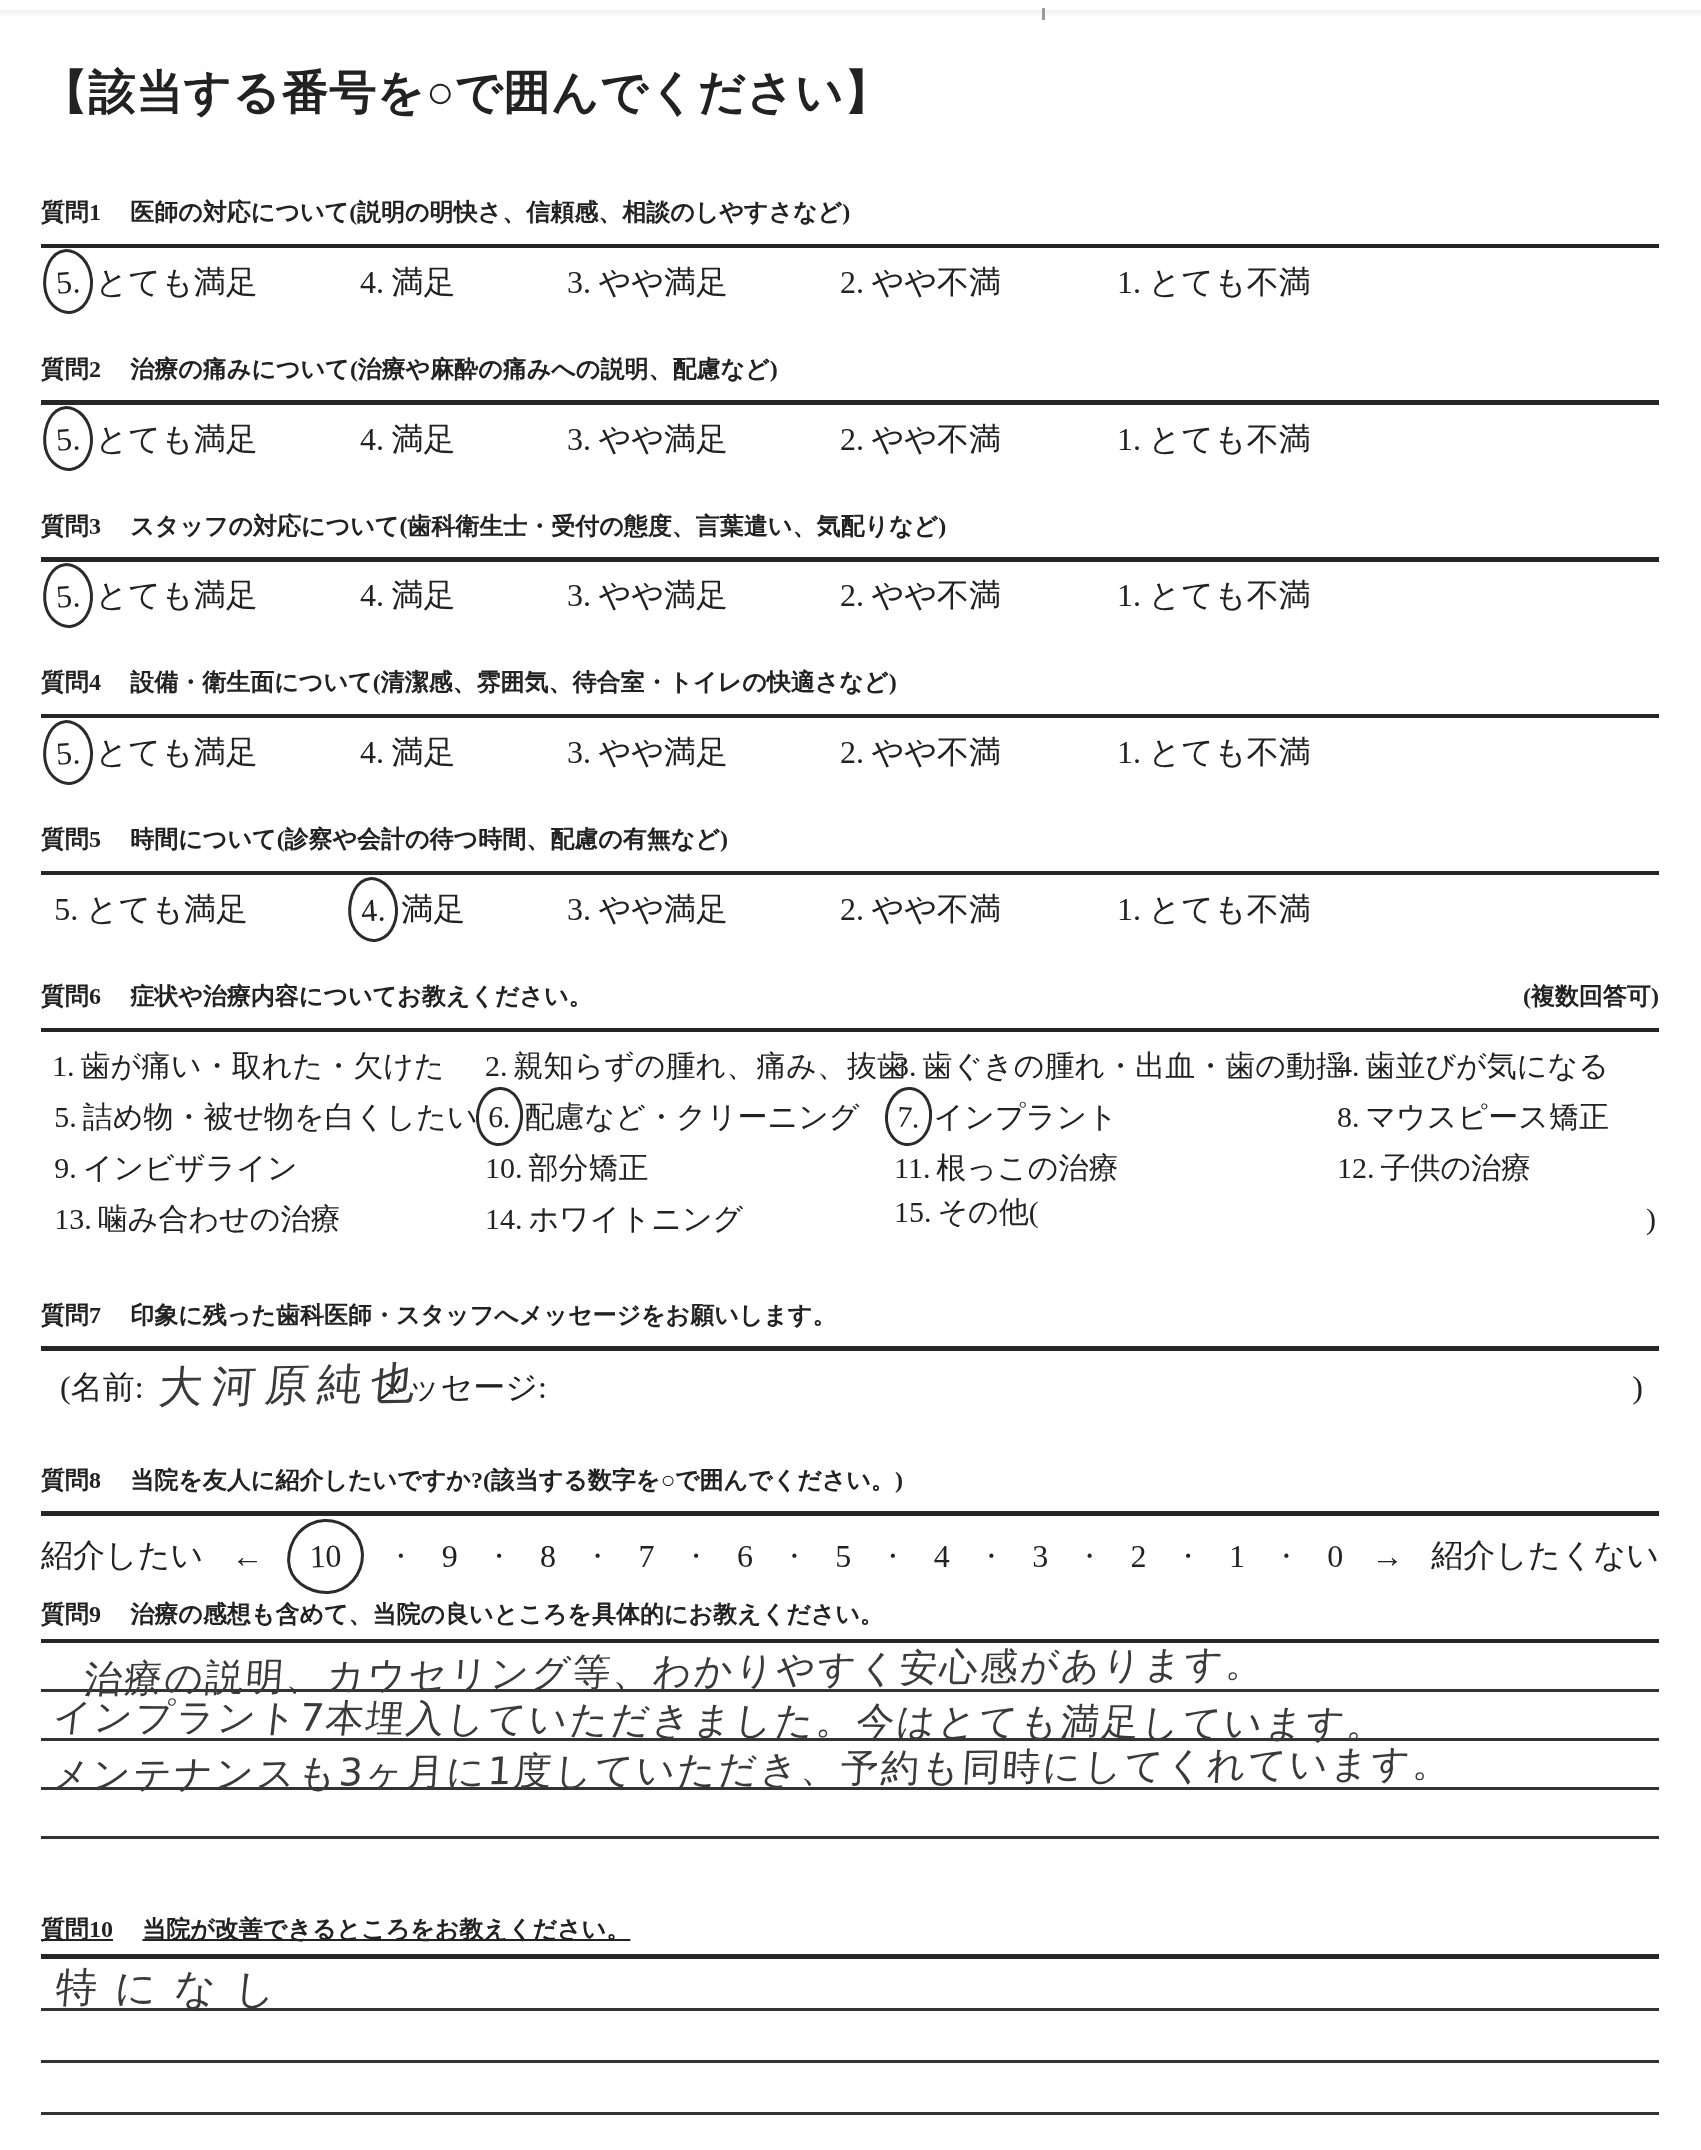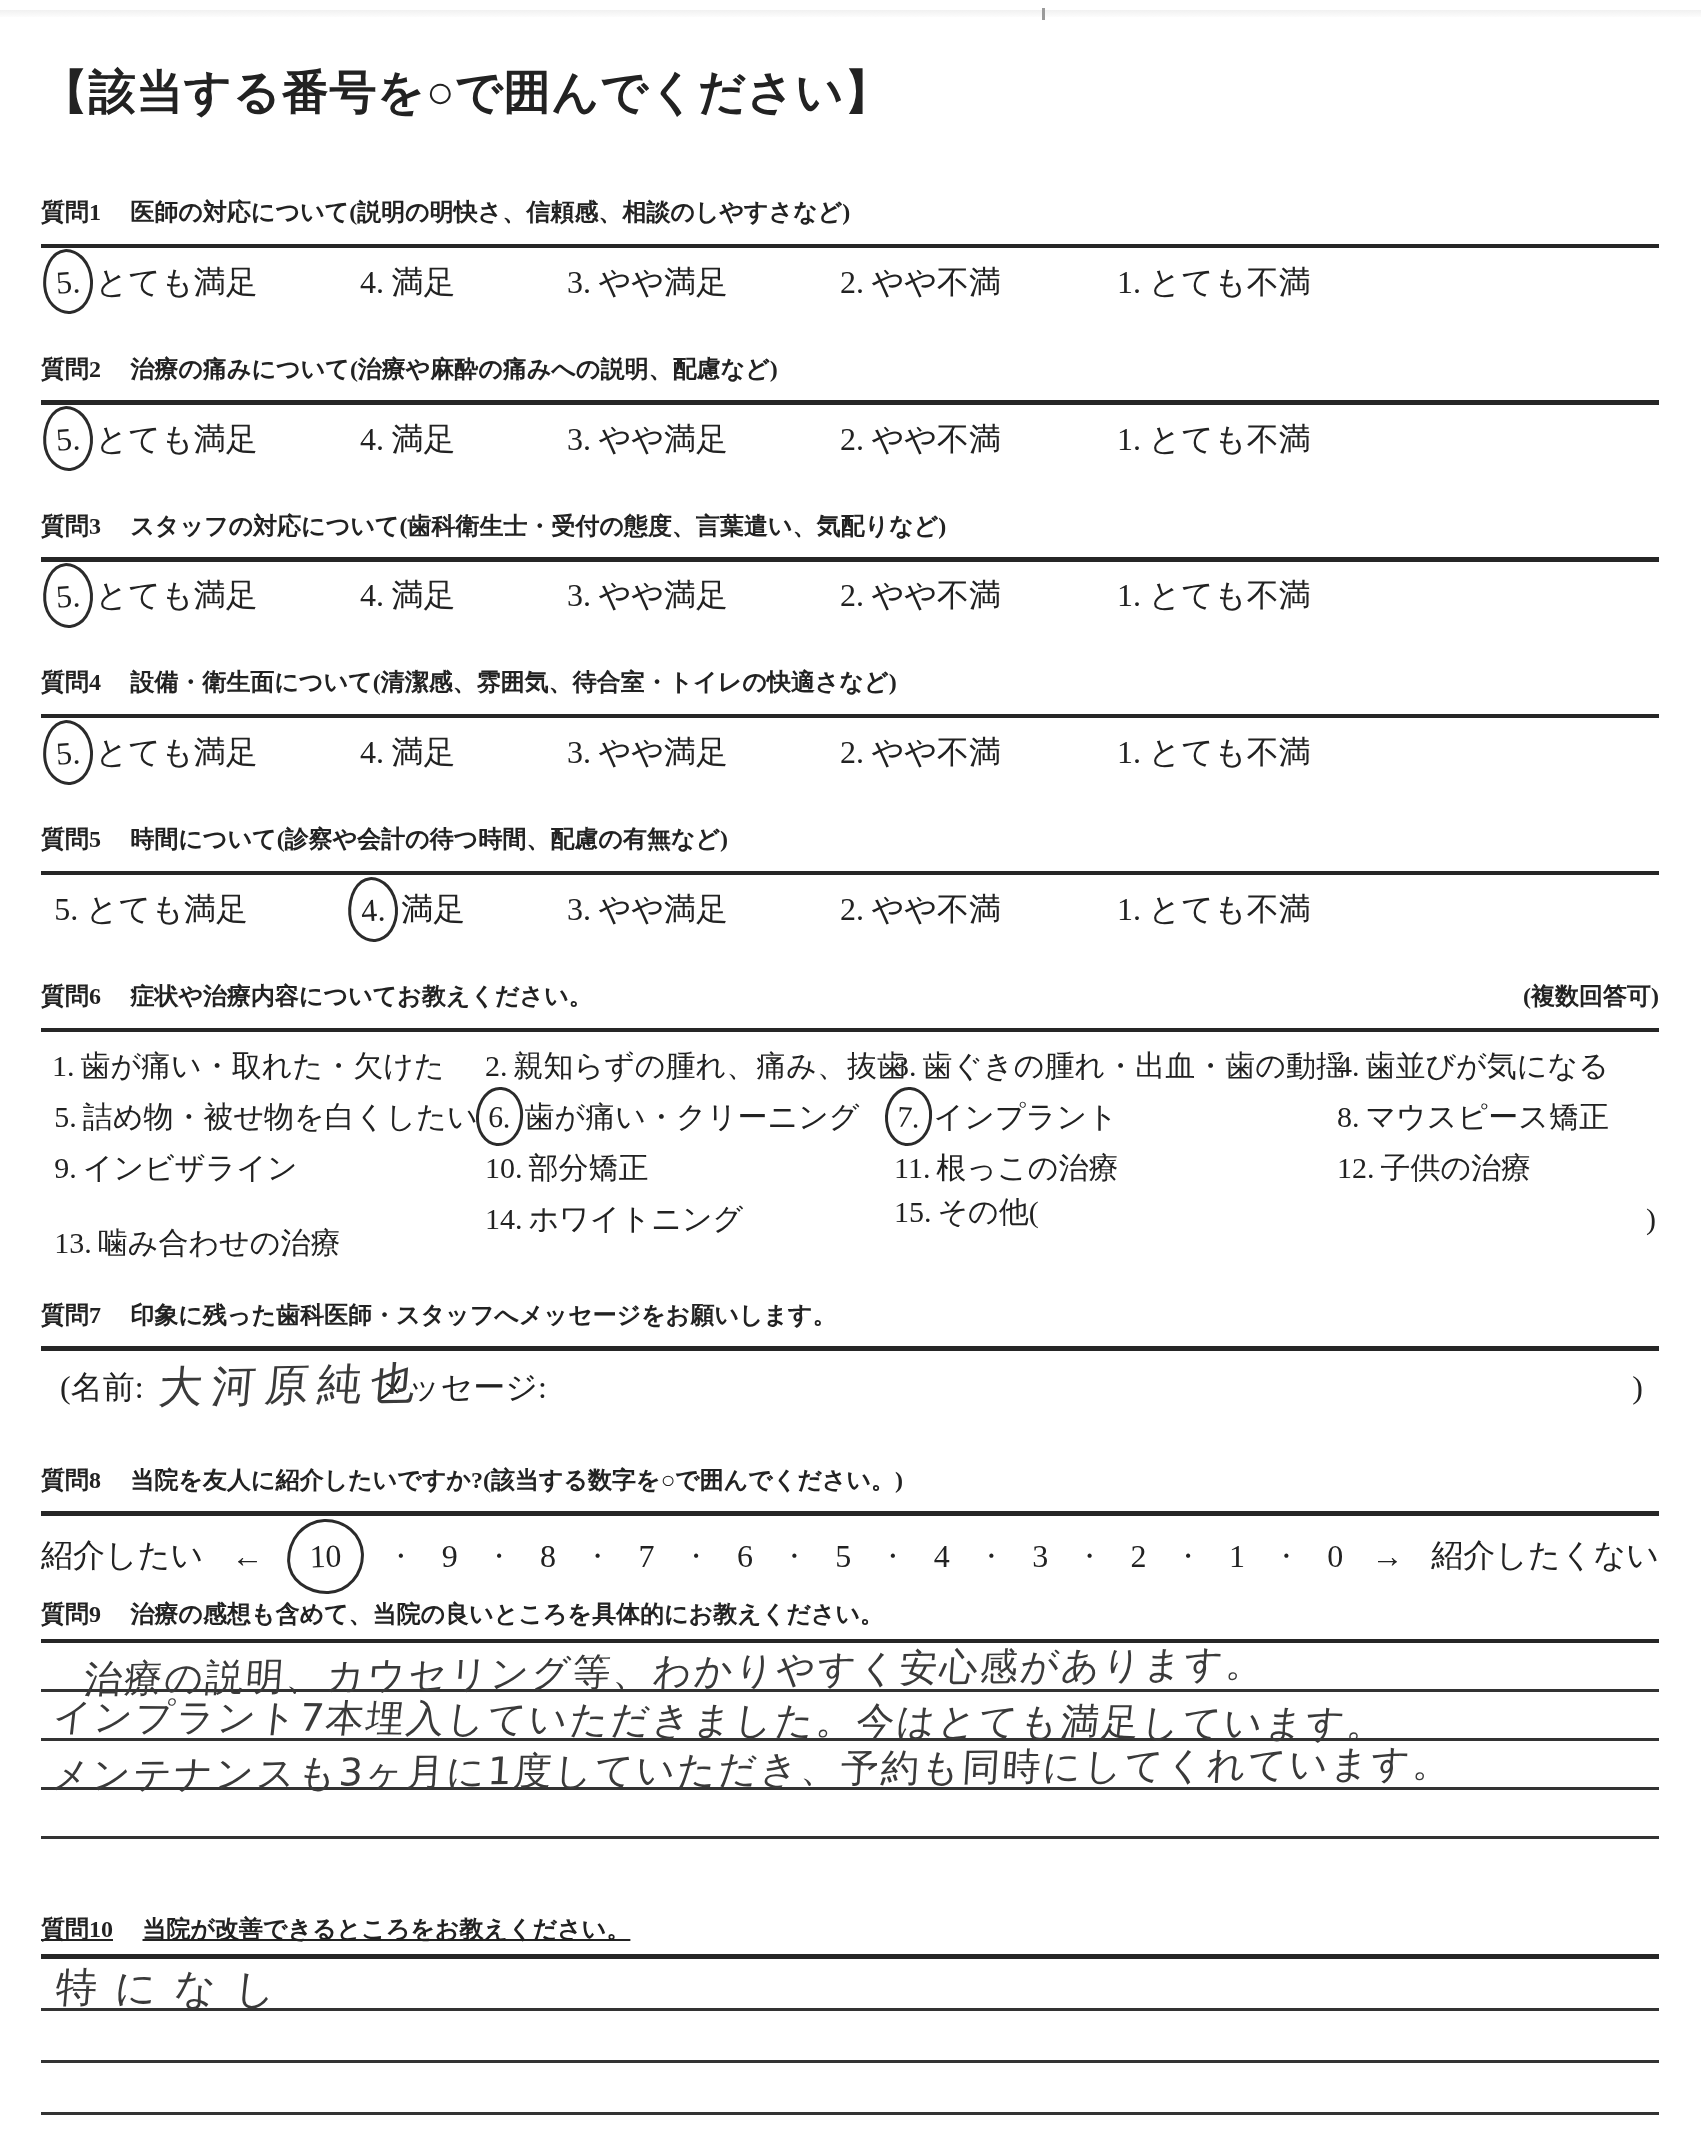--- a/index.html
+++ b/index.html
@@ -157,28 +157,28 @@
         <span class="q-note">(複数回答可)</span>
       </div>
       <div class="rule-heavy"></div>
       <div id="q6-items">
         <span class="q6-close">)</span>
       <span class="q6-item" style="left: 11px; top: 0px;"><span class="q6-num">1.</span><span class="q6-label">歯が痛い・取れた・欠けた</span></span>
           <span class="q6-item" style="left: 444px; top: 0px;"><span class="q6-num">2.</span><span class="q6-label">親知らずの腫れ、痛み、抜歯</span></span>
           <span class="q6-item" style="left: 853px; top: 0px;"><span class="q6-num">3.</span><span class="q6-label">歯ぐきの腫れ・出血・歯の動揺</span></span>
           <span class="q6-item" style="left: 1296px; top: 0px;"><span class="q6-num">4.</span><span class="q6-label">歯並びが気になる</span></span>
           <span class="q6-item" style="left: 13.3px; top: 51px;"><span class="q6-num">5.</span><span class="q6-label">詰め物・被せ物を白くしたい</span></span>
-          <span class="q6-item" style="left: 444px; top: 51px;"><span class="q6-num circled-sm">6.</span><span class="q6-label">歯が痛い・クリーニング</span></span>
+          <span class="q6-item" style="left: 444px; top: 51px;"><span class="q6-num circled-sm">6.</span><span class="q6-label">配慮など・クリーニング</span></span>
           <span class="q6-item" style="left: 853px; top: 51px;"><span class="q6-num circled-sm">7.</span><span class="q6-label">インプラント</span></span>
           <span class="q6-item" style="left: 1296px; top: 51px;"><span class="q6-num">8.</span><span class="q6-label">マウスピース矯正</span></span>
           <span class="q6-item" style="left: 13.3px; top: 102px;"><span class="q6-num">9.</span><span class="q6-label">インビザライン</span></span>
           <span class="q6-item" style="left: 444px; top: 102px;"><span class="q6-num">10.</span><span class="q6-label">部分矯正</span></span>
           <span class="q6-item" style="left: 853px; top: 102px;"><span class="q6-num">11.</span><span class="q6-label">根っこの治療</span></span>
           <span class="q6-item" style="left: 1296px; top: 102px;"><span class="q6-num">12.</span><span class="q6-label">子供の治療</span></span>
-          <span class="q6-item" style="left: 13.3px; top: 153px; margin-top: 24px;"><span class="q6-num">13.</span><span class="q6-label">噛み合わせの治療</span></span>
+          <span class="q6-item" style="left: 13.3px; top: 153px;"><span class="q6-num">13.</span><span class="q6-label">噛み合わせの治療</span></span>
           <span class="q6-item" style="left: 444px; top: 153px;"><span class="q6-num">14.</span><span class="q6-label">ホワイトニング</span></span>
           <span class="q6-item" style="left: 853px; top: 146px;"><span class="q6-num">15.</span><span class="q6-label">その他(</span></span>
         </div>
     </section>
 
     <section id="q7">
       <div class="q-heading-row">
         <span class="rq-label">質問7</span><span class="rq-topic">印象に残った歯科医師・スタッフへメッセージをお願いします。</span>
       </div>
       <div class="rule-heavy"></div>

